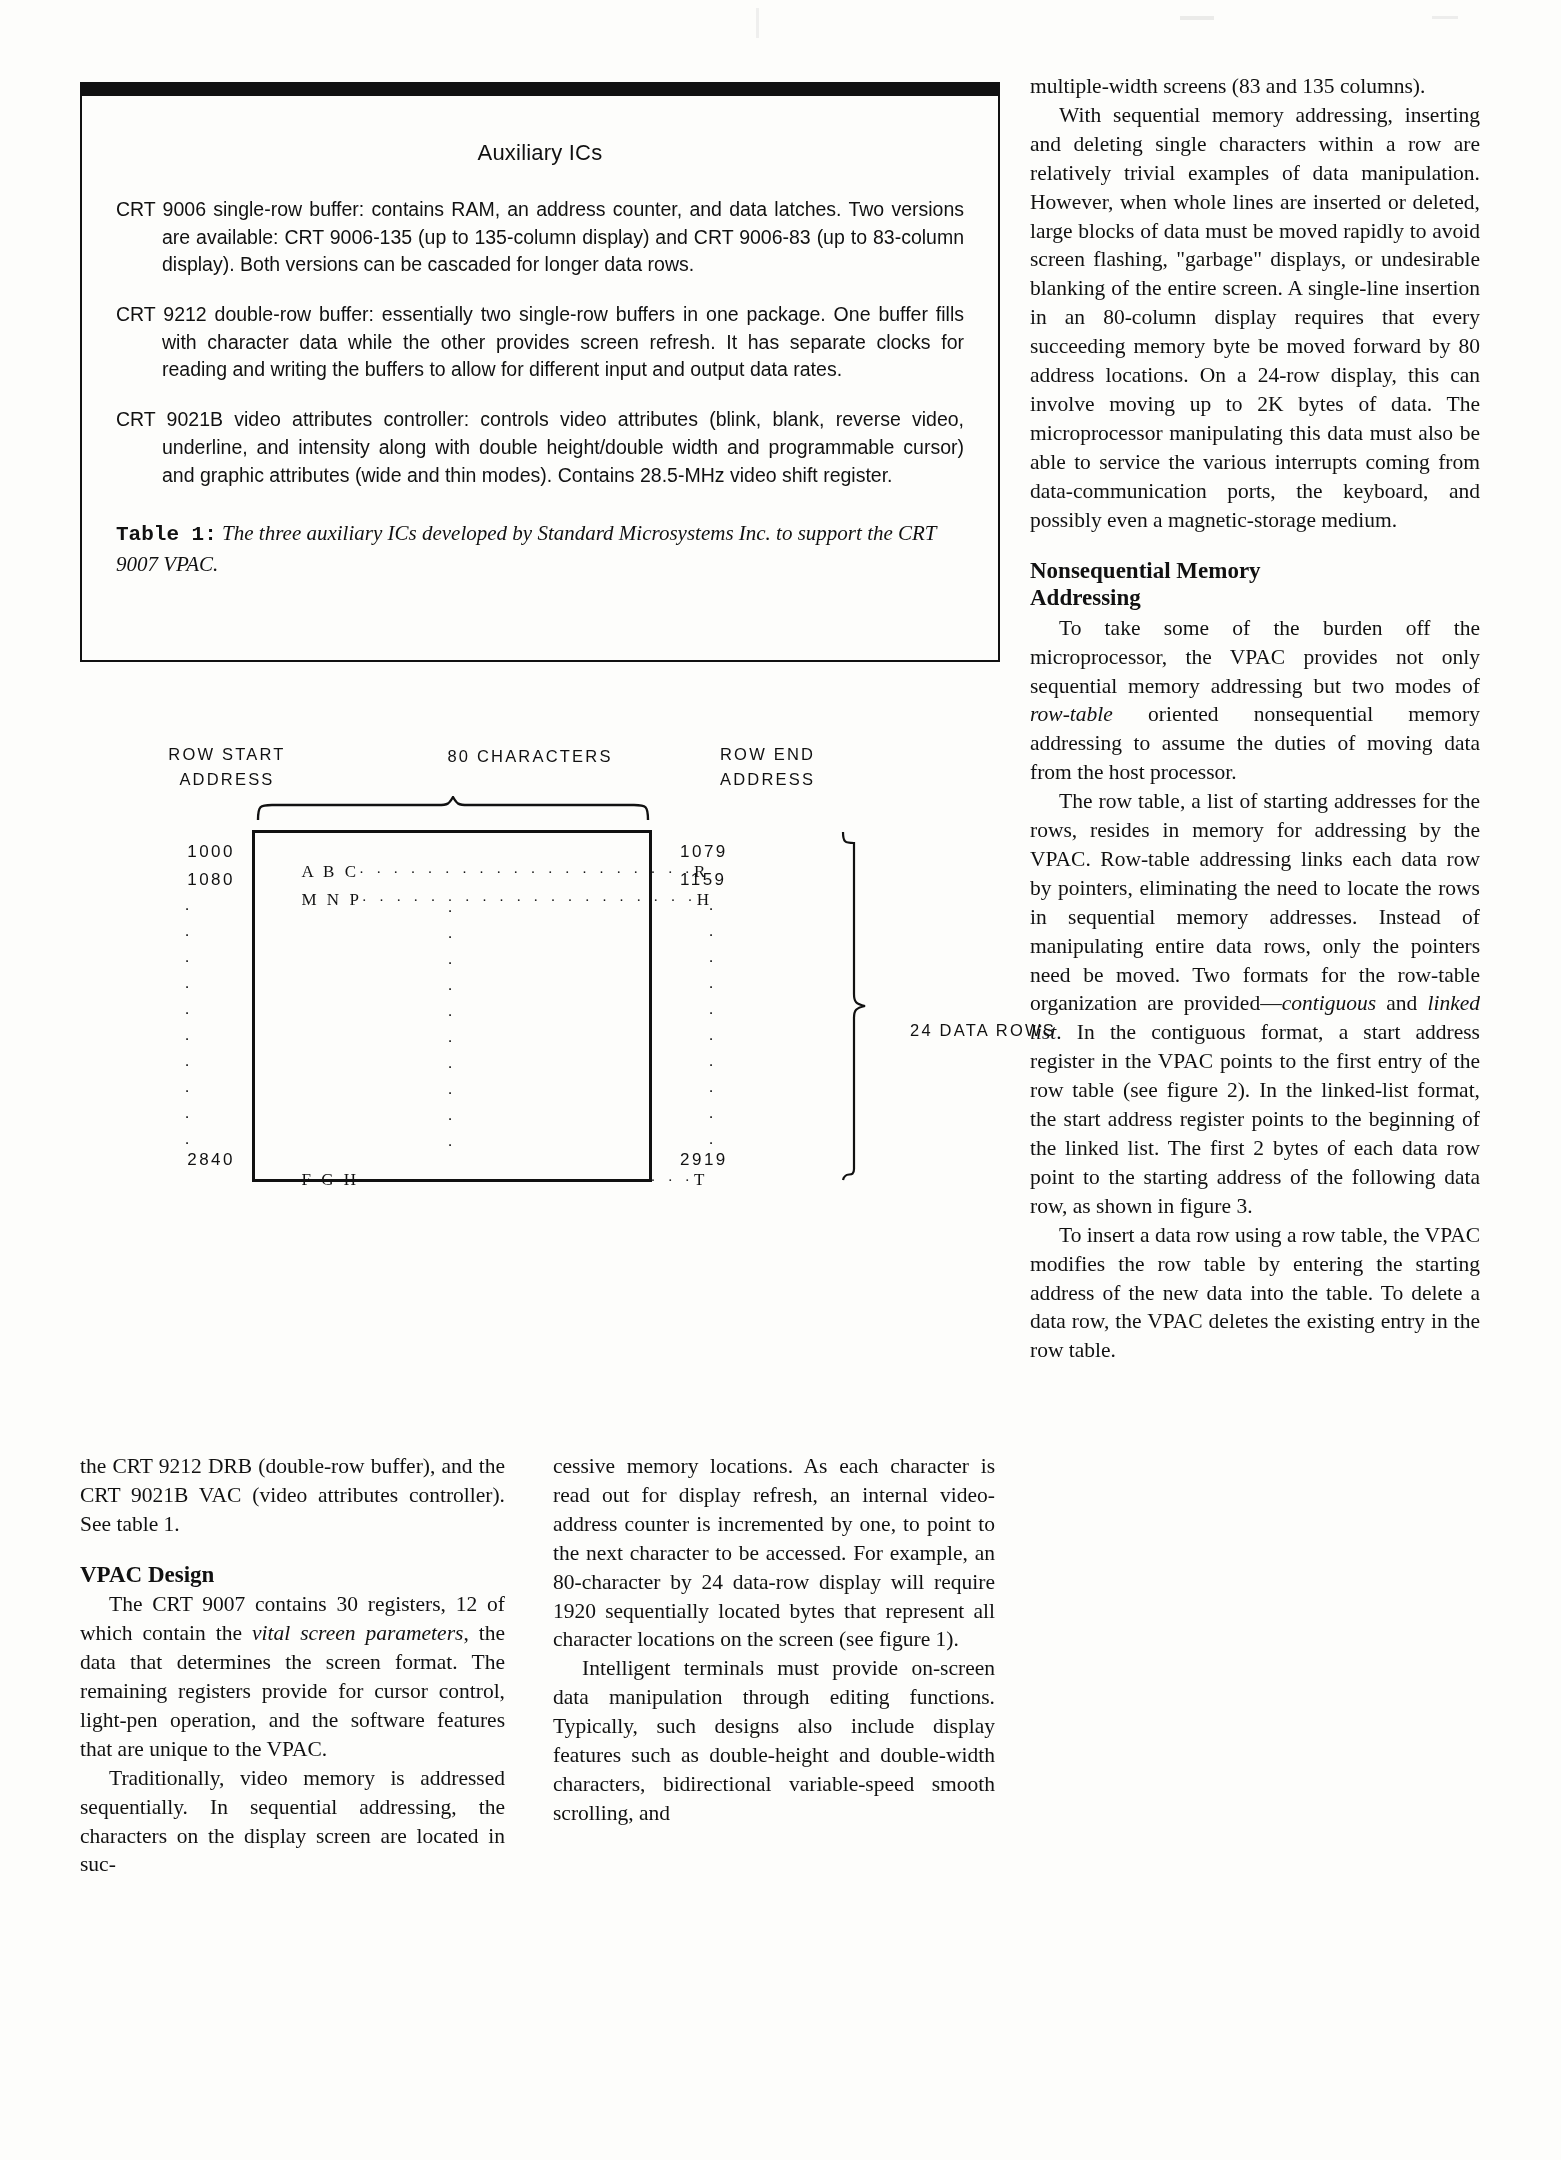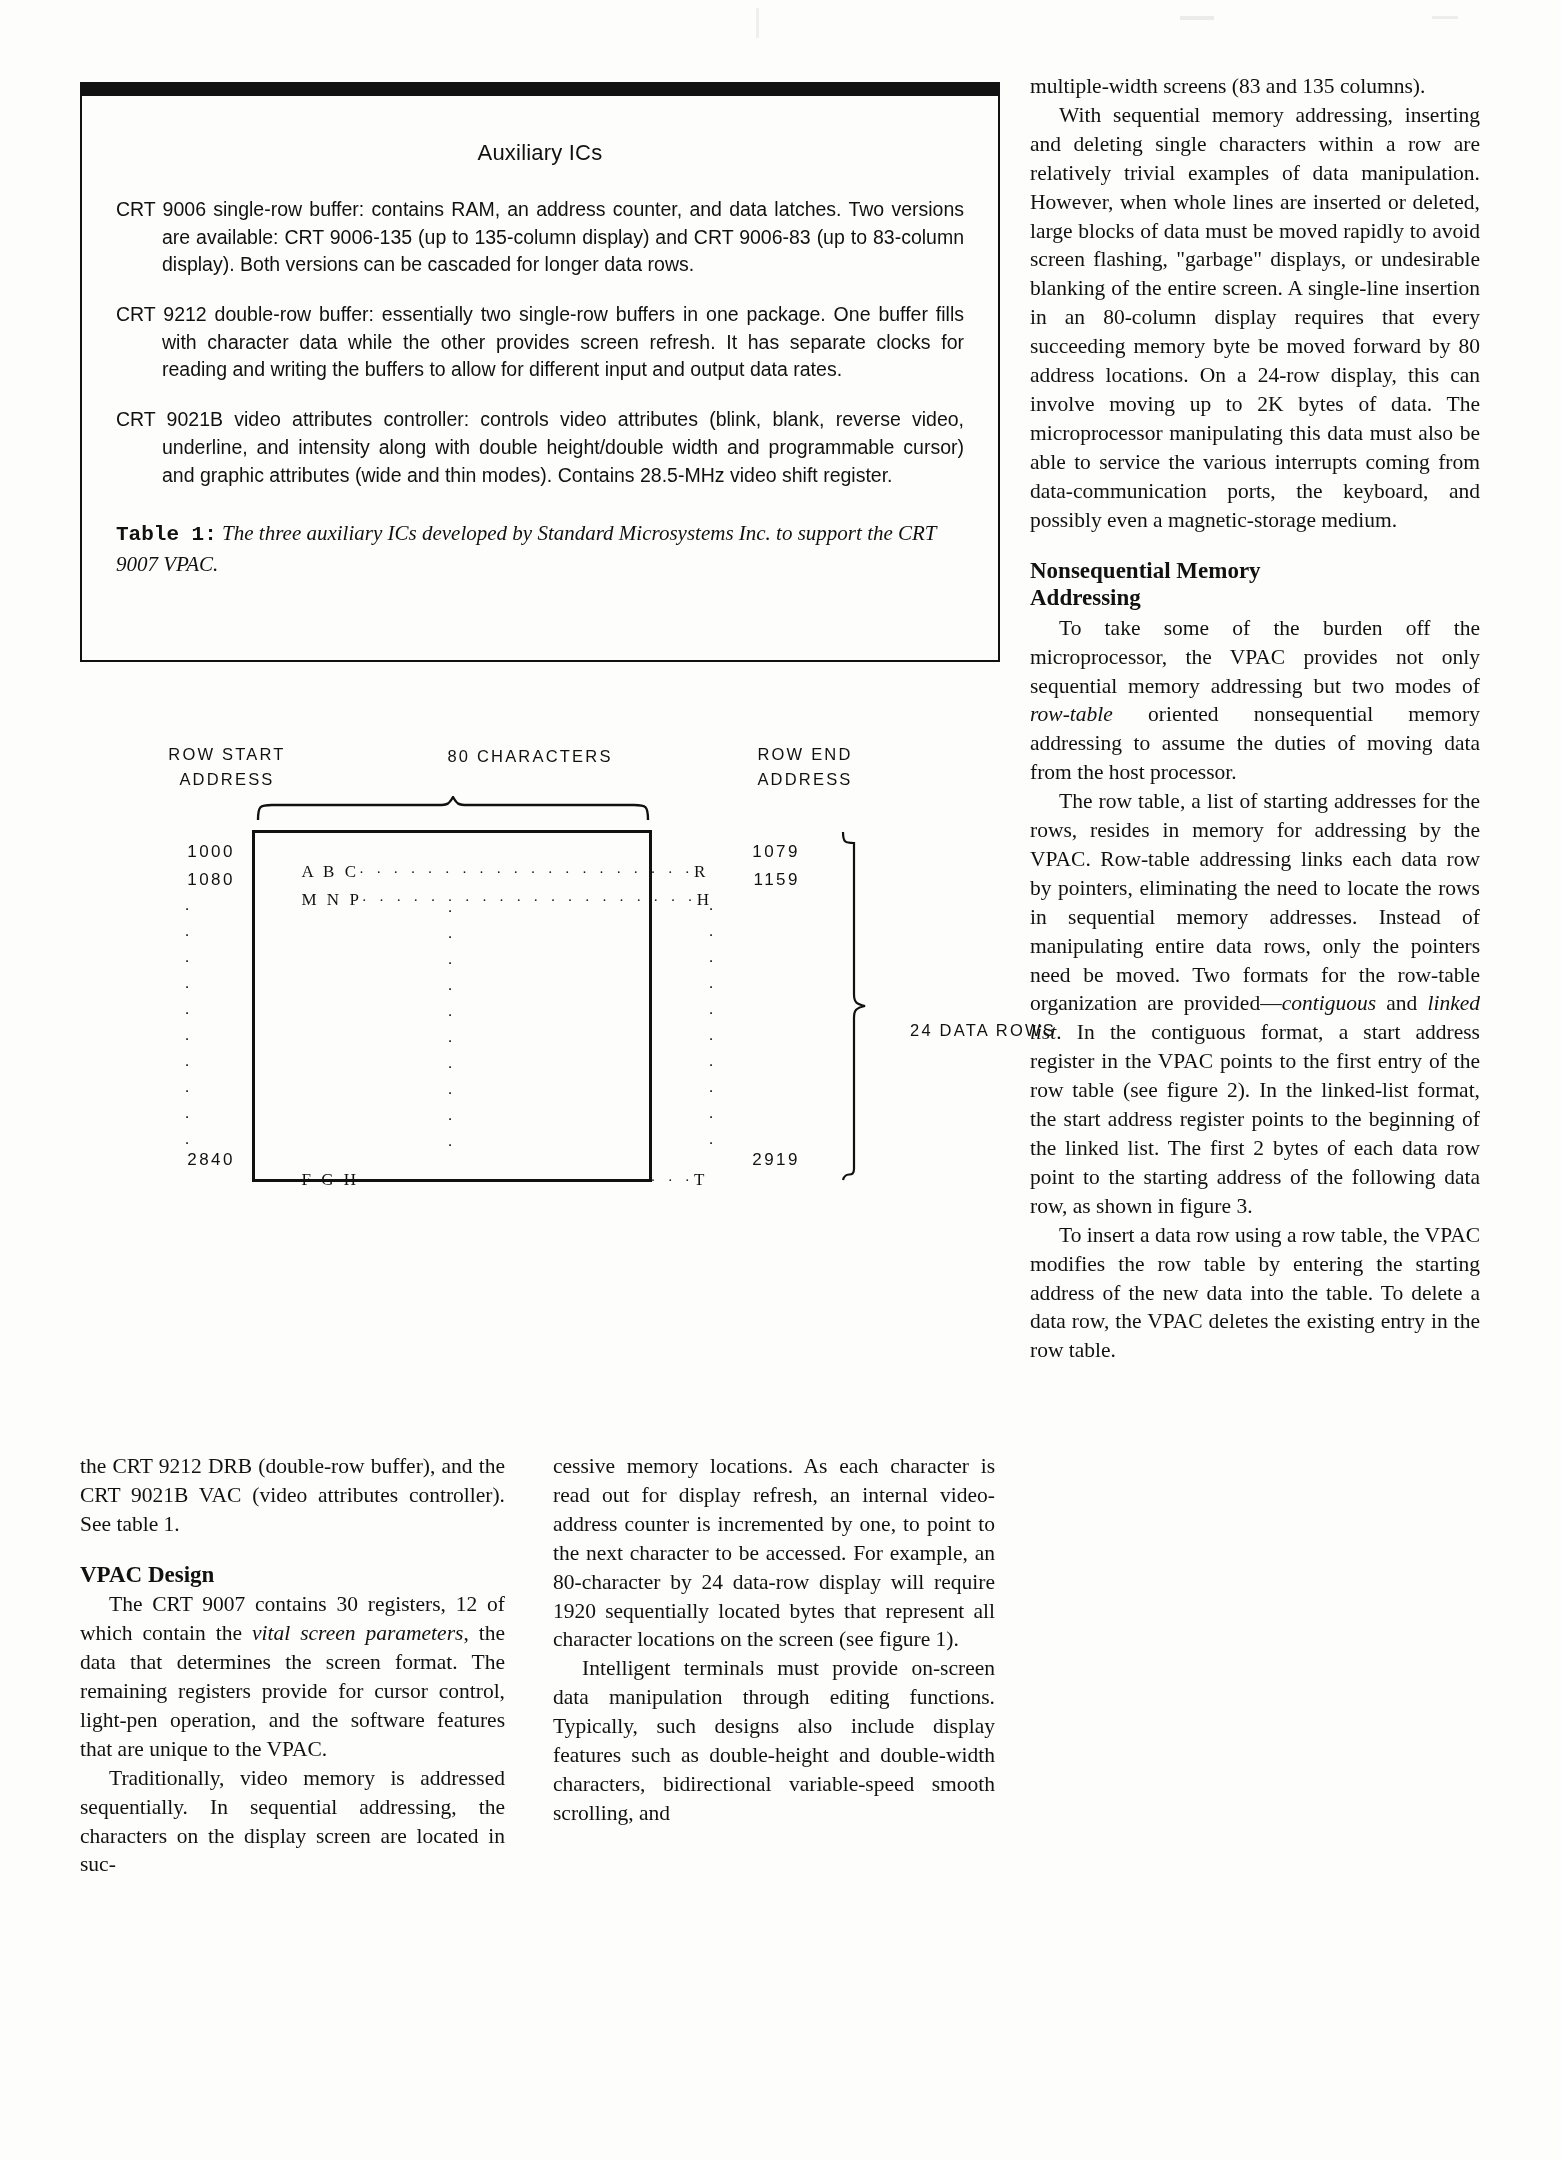--- a/index.html
+++ b/index.html
@@ -87,21 +87,21 @@
     position: absolute;
     font-family: "Liberation Sans", sans-serif;
     font-size: 16.5px;
     letter-spacing: 2.2px;
     line-height: 1.5;
     color: #111;
     white-space: pre;
   }
   .lbl-rowstart { left: 62px; top: 12px; text-align: center; width: 170px; }
   .lbl-80chars  { left: 300px; top: 14px; width: 300px; text-align: center; }
-  .lbl-rowend   { left: 640px; top: 12px; width: 170px; text-align: center; }
+  .lbl-rowend   { left: 640px; top: 12px; width: 170px; text-align: left; }
   .lbl-24rows   { left: 830px; top: 288px; }
 
   .screen-rect {
     position: absolute;
     left: 172px;
     top: 100px;
     width: 400px;
     height: 352px;
     border: 3px solid #111;
     box-sizing: border-box;
@@ -111,21 +111,21 @@
   .addr-col {
     position: absolute;
     font-family: "Liberation Sans", sans-serif;
     font-size: 17px;
     letter-spacing: 2.5px;
     color: #111;
     text-align: right;
     white-space: pre;
   }
   .addr-left  { left: 30px; width: 125px; }
-  .addr-right { left: 600px; width: 120px; text-align: right; }
+  .addr-right { left: 600px; width: 120px; text-align: left; }
 
   .addr-row-1 { top: 112px; }
   .addr-row-2 { top: 140px; }
   .addr-row-last { top: 420px; }
 
   .vdots {
     position: absolute;
     font-family: "Liberation Sans", sans-serif;
     font-size: 17px;
     line-height: 26px;

